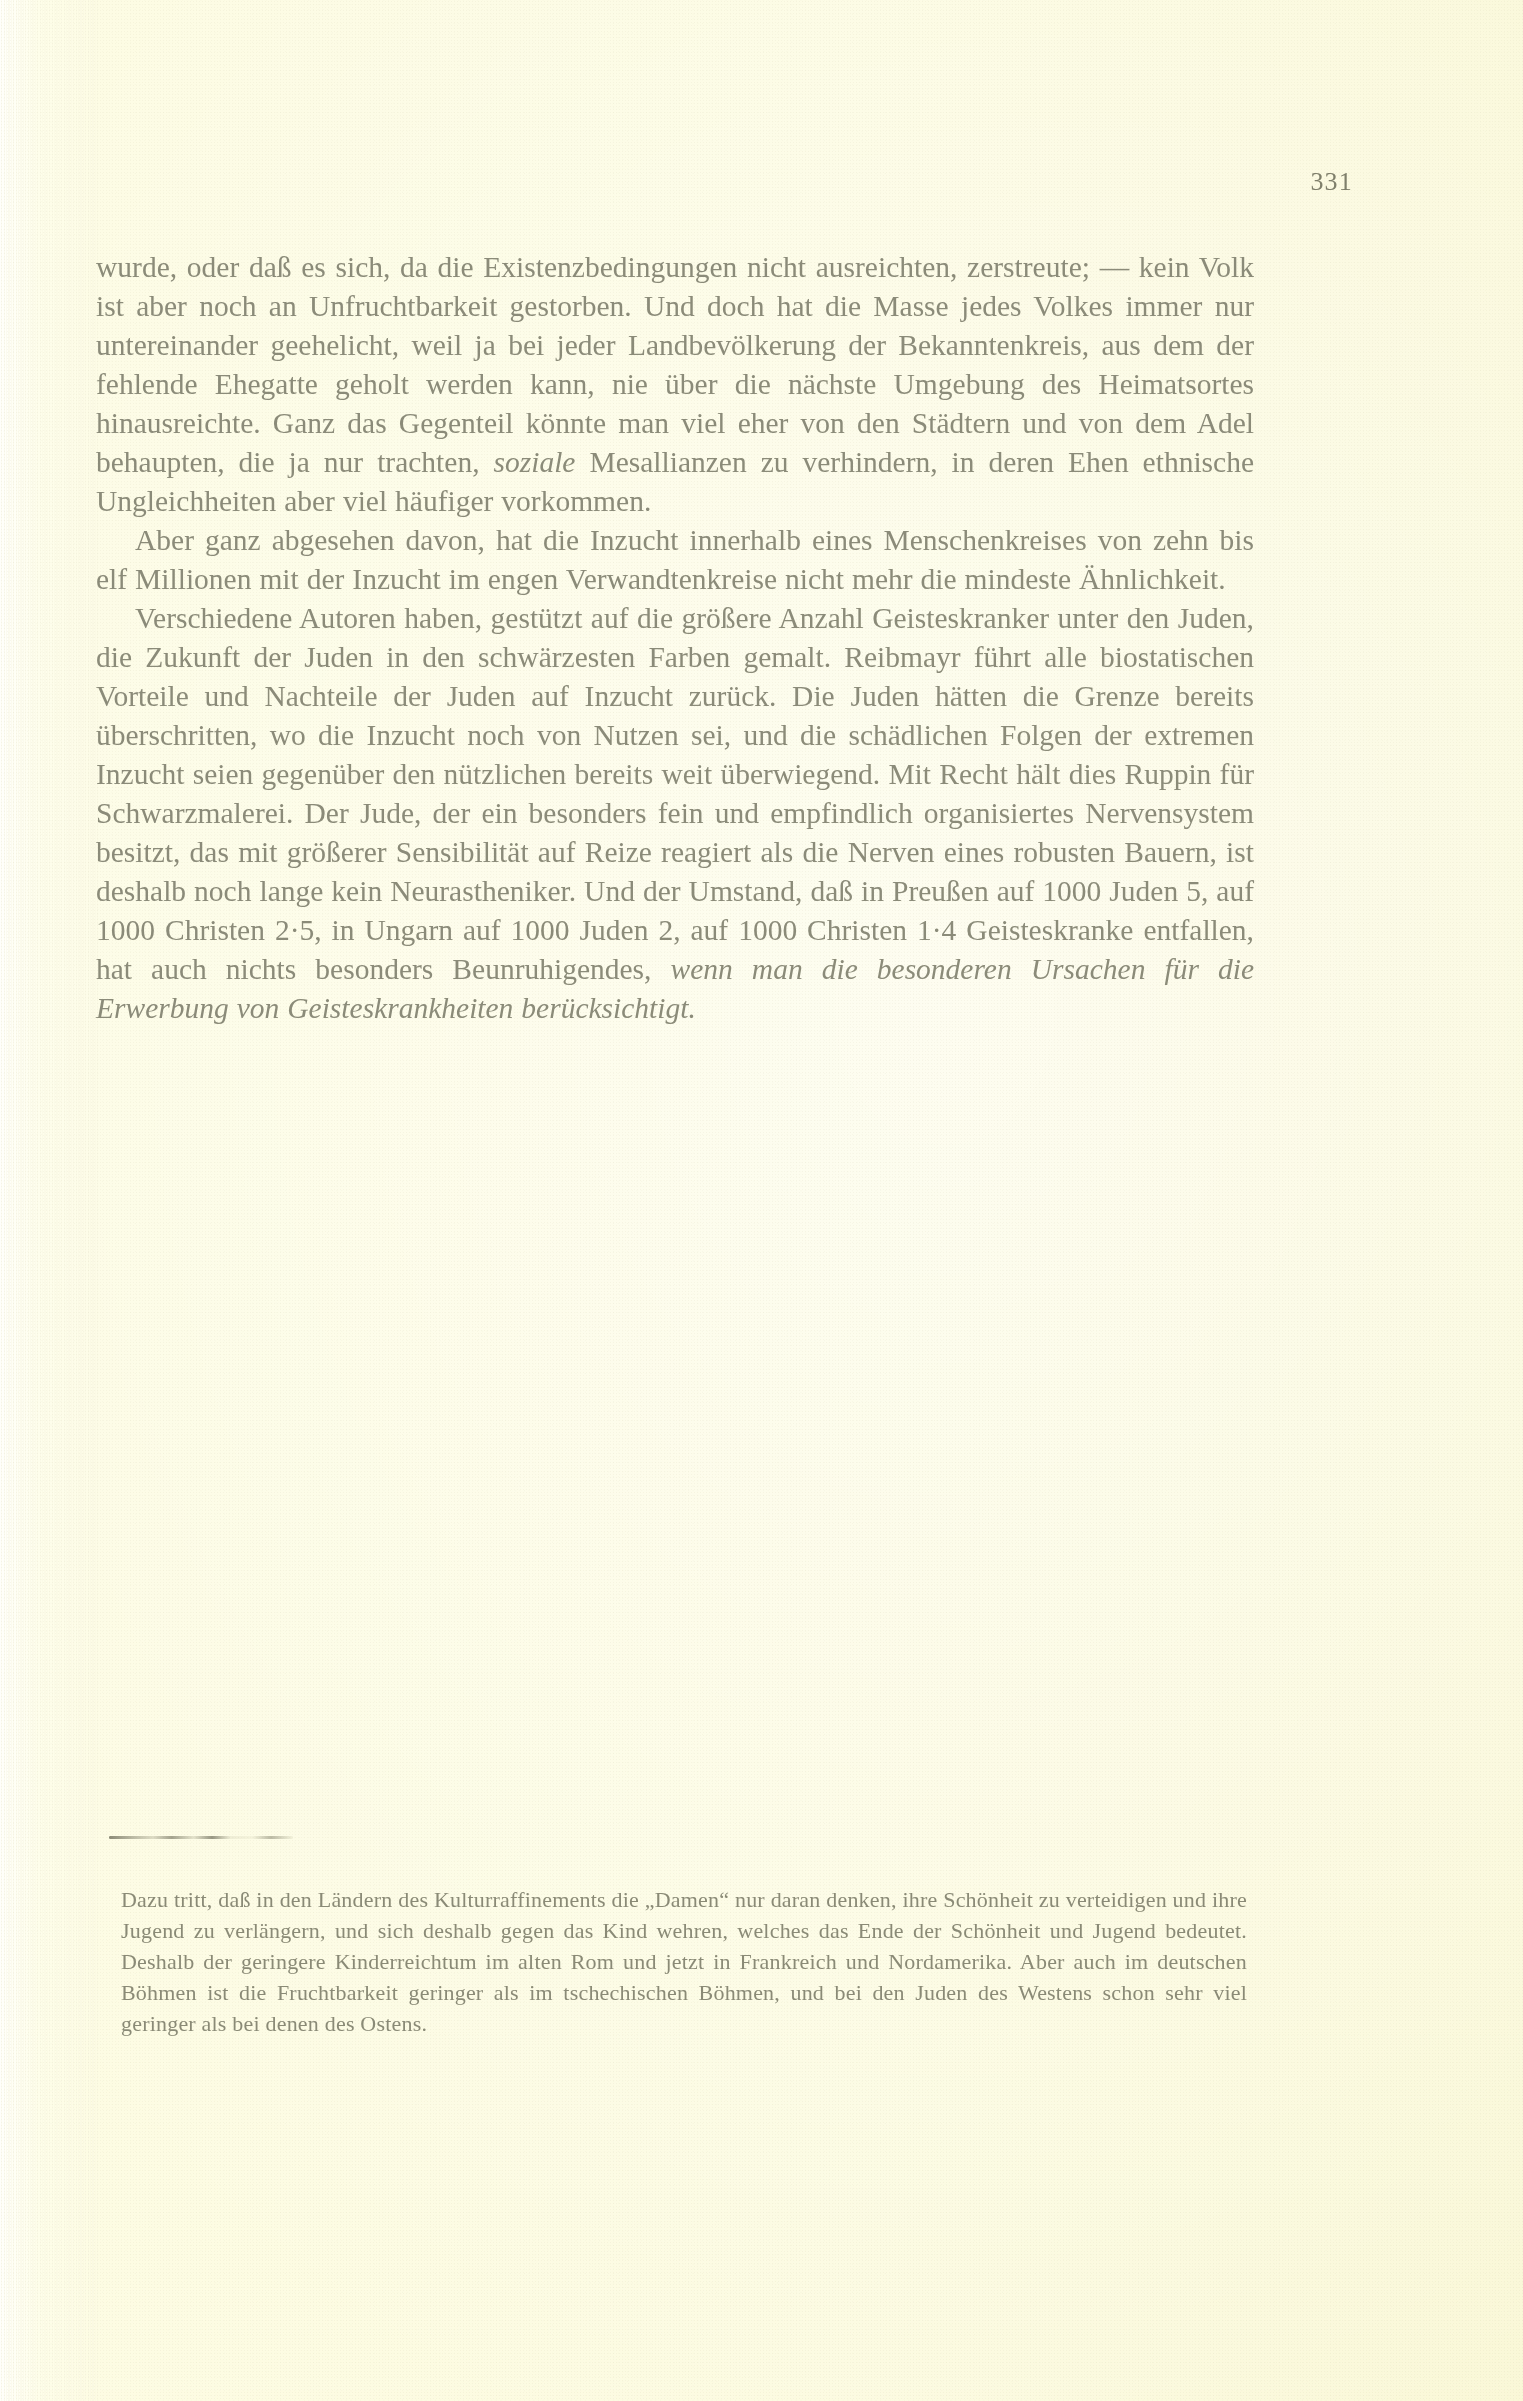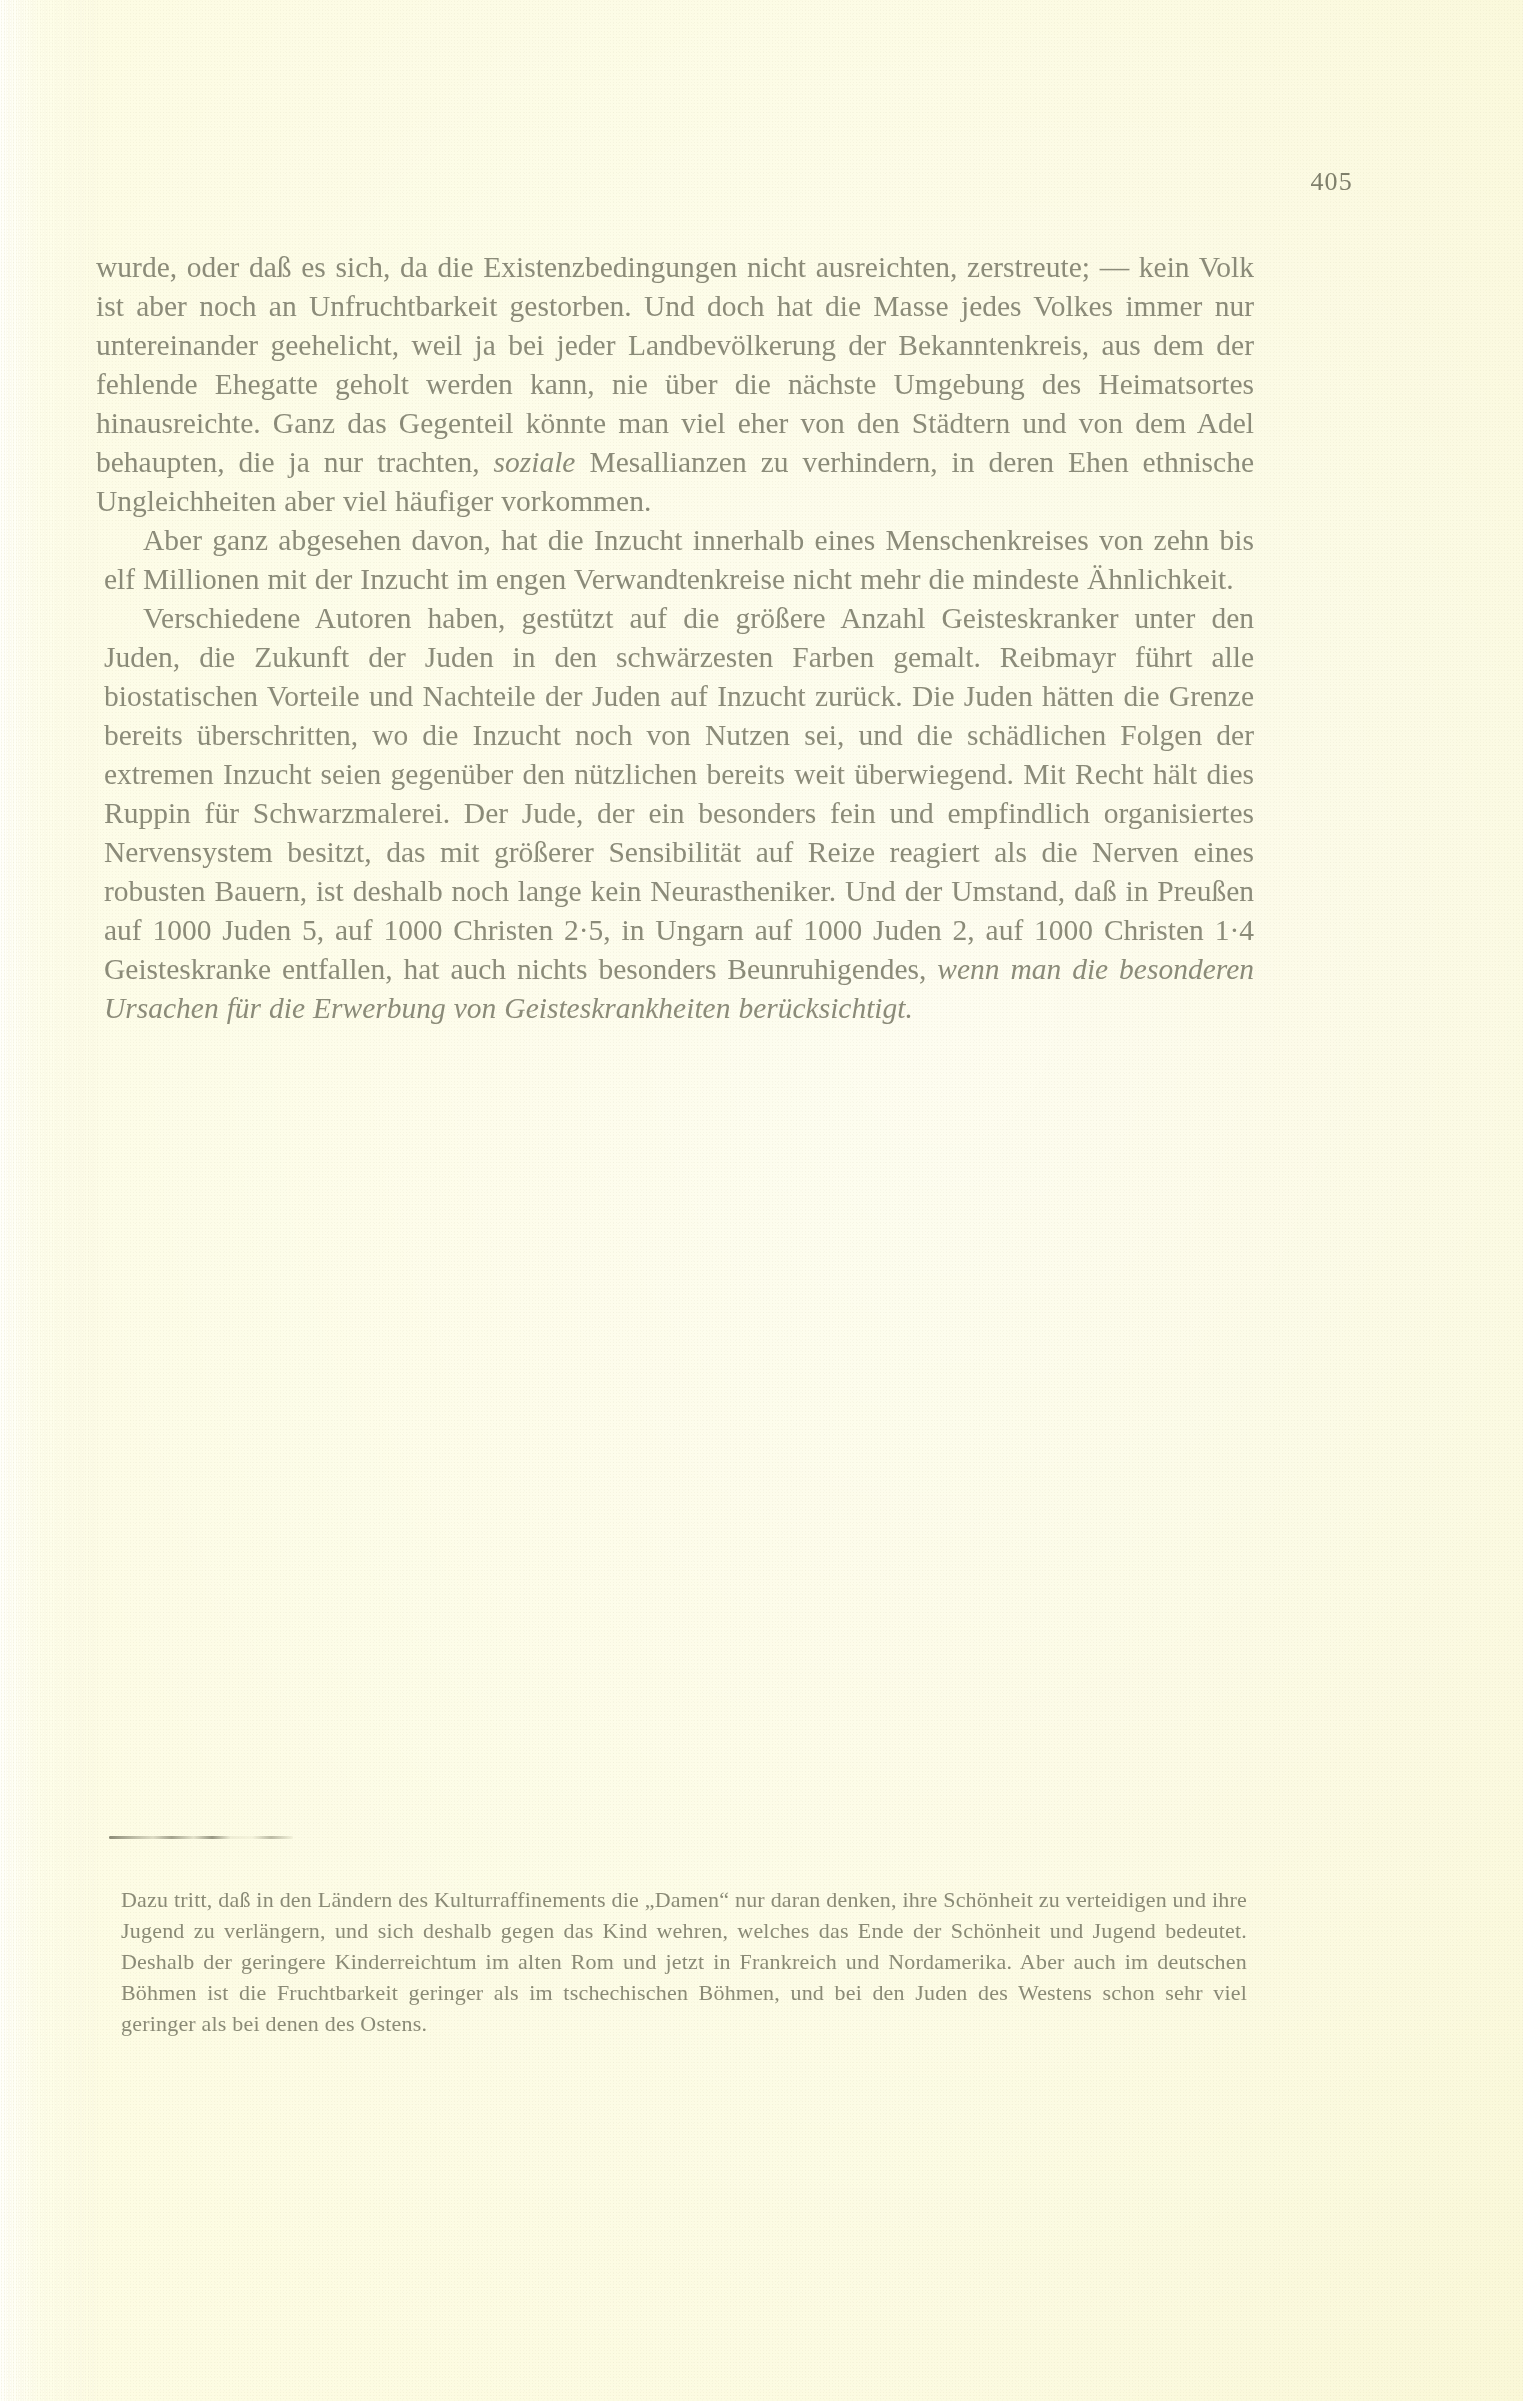--- a/index.html
+++ b/index.html
@@ -80,21 +80,20 @@
     line-height: 39px;
     text-align: justify;
     text-align-last: left;
     -webkit-hyphens: none;
     hyphens: none;
     word-spacing: 0.02em;
   }
 
   p.body.indent {
     text-indent: 39px;
-    margin-left: 8px;
   }
 
   .it {
     font-style: italic;
   }
 
   
   .footnote-wrap {
     position: absolute;
     left: 105px;
@@ -131,21 +130,21 @@
     text-align-last: left;
     letter-spacing: 0.2px;
     color: #8a8a76;
   }
 </style>
 </head>
 <body>
 
 <div class="page">
 
-  <div class="folio">405</div>
+  <div class="folio">331</div>
 
   <div class="textblock">
 
     <p class="body"><span>wurde, oder daß es sich, da die Existenzbedingungen nicht ausreichten, zerstreute; — kein Volk ist aber noch an Unfruchtbarkeit gestorben. Und doch hat die Masse jedes Volkes immer nur untereinander geehelicht, weil ja bei jeder Landbevölkerung der Bekanntenkreis, aus dem der fehlende Ehegatte geholt werden kann, nie über die nächste Umgebung des Heimatsortes hinausreichte. Ganz das Gegenteil könnte man viel eher von den Städtern und von dem Adel behaupten, die ja nur trachten, </span><span class="it">soziale</span><span> Mesallianzen zu verhindern, in deren Ehen ethnische Ungleichheiten aber viel häufiger vorkommen.</span></p>
 
     <p class="body indent"><span>Aber ganz abgesehen davon, hat die Inzucht innerhalb eines Menschenkreises von zehn bis elf Millionen mit der Inzucht im engen Verwandtenkreise nicht mehr die mindeste Ähnlichkeit.</span></p>
 
     <p class="body indent"><span>Verschiedene Autoren haben, gestützt auf die größere Anzahl Geisteskranker unter den Juden, die Zukunft der Juden in den schwärzesten Farben gemalt. Reibmayr führt alle biostatischen Vorteile und Nachteile der Juden auf Inzucht zurück. Die Juden hätten die Grenze bereits überschritten, wo die Inzucht noch von Nutzen sei, und die schädlichen Folgen der extremen Inzucht seien gegenüber den nützlichen bereits weit überwiegend. Mit Recht hält dies Ruppin für Schwarzmalerei. Der Jude, der ein besonders fein und empfindlich organisiertes Nervensystem besitzt, das mit größerer Sensibilität auf Reize reagiert als die Nerven eines robusten Bauern, ist deshalb noch lange kein Neurastheniker. Und der Umstand, daß in Preußen auf 1000 Juden 5, auf 1000 Christen 2·5, in Ungarn auf 1000 Juden 2, auf 1000 Christen 1·4 Geisteskranke entfallen, hat auch nichts besonders Beunruhigendes, </span><span class="it">wenn man die besonderen Ursachen für die Erwerbung von Geisteskrankheiten berücksichtigt.</span></p>
 
   </div>

